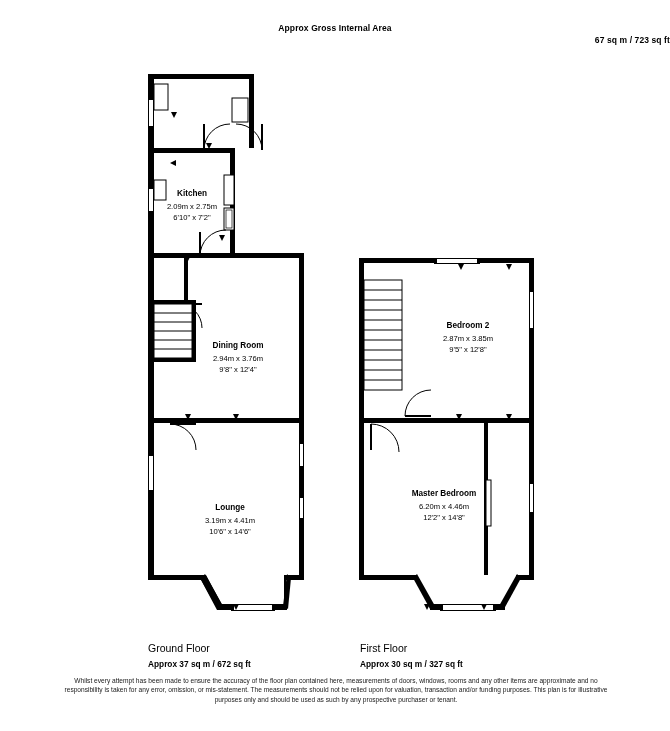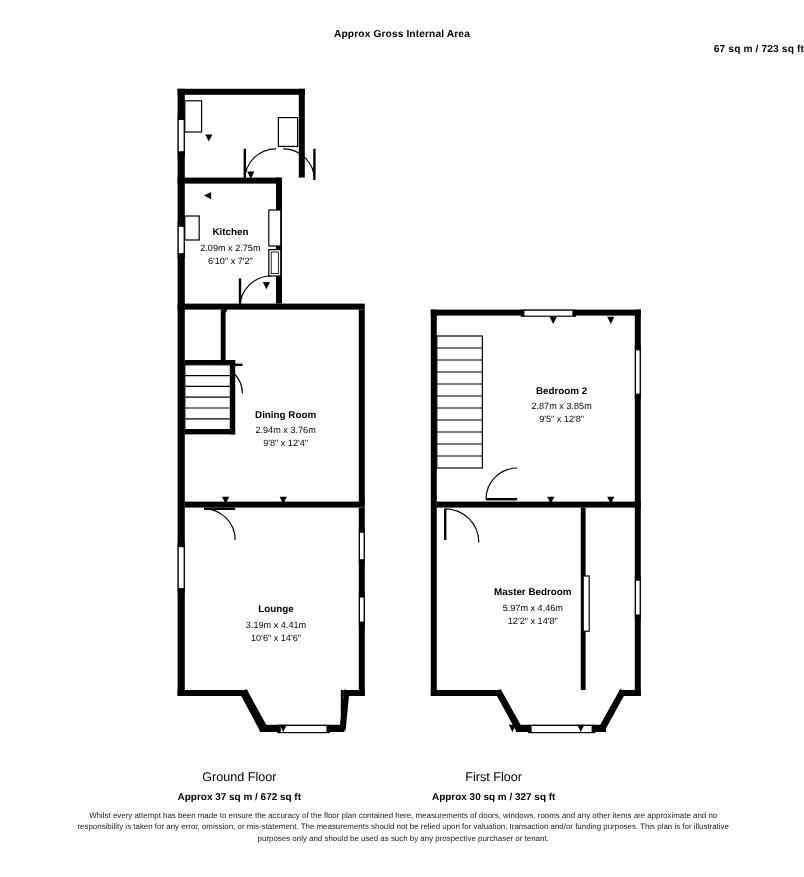--- a/index.html
+++ b/index.html
@@ -57,21 +57,20 @@
   .label .ft {
     display: block;
     font-size: 7.6px;
   }
 
   
   .floor-caption {
     position: absolute;
     font-size: 9.5px;
     line-height: 13px;
-    text-align: center;
   }
   .floor-caption .title {
     font-size: 10.5px;
     display: block;
     margin-bottom: 3px;
   }
   .floor-caption .area {
     font-size: 8.3px;
     font-weight: bold;
     display: block;
@@ -310,21 +309,21 @@
   </div>
 
   <div class="label" style="left:413px; top:320px; width:110px;">
     <span class="name">Bedroom 2</span>
     <span class="m">2.87m x 3.85m</span>
     <span class="ft">9'5" x 12'8"</span>
   </div>
 
   <div class="label" style="left:374px; top:488px; width:140px;">
     <span class="name">Master Bedroom</span>
-    <span class="m">5.97m x 4.46m</span>
+    <span class="m">6.20m x 4.46m</span>
     <span class="ft">12'2" x 14'8"</span>
   </div>
 
   <div class="floor-caption" style="left:148px; top:642px;">
     <span class="title">Ground Floor</span>
     <span class="area">Approx 37 sq m / 672 sq ft</span>
   </div>
 
   <div class="floor-caption" style="left:360px; top:642px;">
     <span class="title">First Floor</span>

